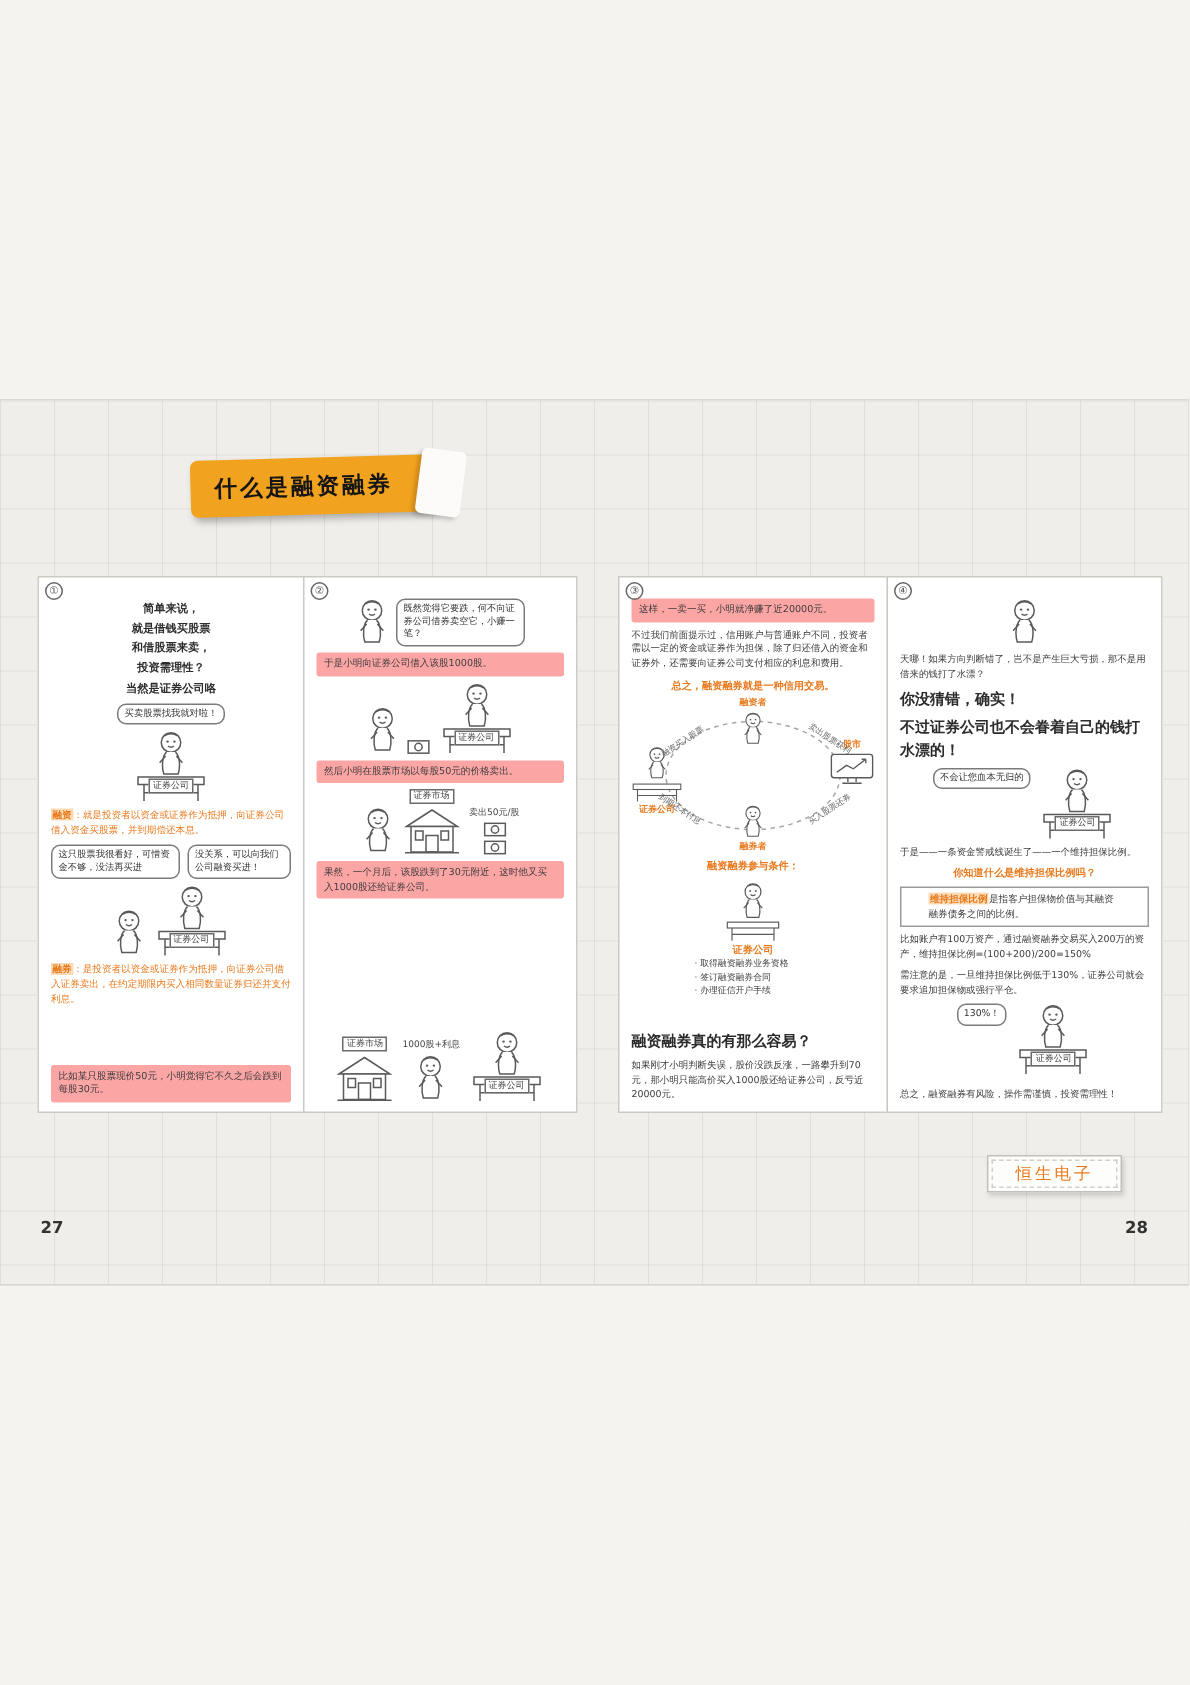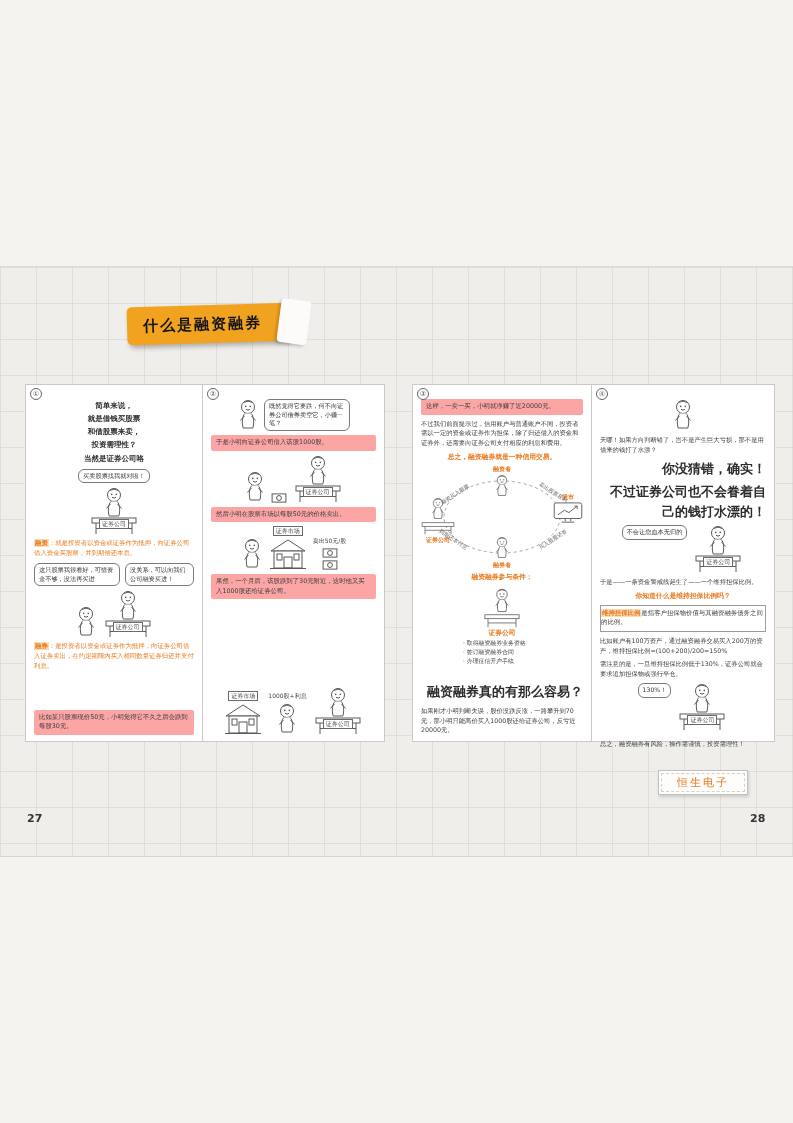--- a/index.html
+++ b/index.html
@@ -25,21 +25,21 @@
   .intro{font-size:7.5px;font-weight:bold;line-height:1.75;text-align:center;color:#2d2d2d;}
   .intro span{display:block;}
   .row{display:flex;align-items:flex-end;justify-content:center;gap:5px;}
   .row.top{align-items:flex-start;}
   .bubble{display:inline-block;border:1px solid #7a7a7a;border-radius:6px;background:#fff;
     padding:2px 4px;font-size:6.2px;line-height:1.4;color:#333;max-width:76px;}
   .gbox{background:#fca5a5;border-radius:2px;padding:3px 5px;font-size:6.4px;line-height:1.5;color:#3c3c3c;}
   .opara{margin:0;font-size:6.4px;line-height:1.55;color:#e87a1e;text-align:left;}
   .term{background:#fbdcb6;font-weight:bold;padding:0 1px;}
   .black-para{margin:0;font-size:6.3px;line-height:1.55;color:#3c3c3c;}
-  .bold-center{font-size:13px;font-weight:bold;text-align:right;color:#2c2c2c;line-height:1.5;}
+  .bold-center{font-size:10px;font-weight:bold;text-align:left;color:#2c2c2c;line-height:1.5;}
   .ocenter{font-size:6.8px;font-weight:bold;text-align:center;color:#e87a1e;}
   .label-box{border:1px solid #6a6a6a;background:#fff;font-size:6px;line-height:8px;
     padding:0 2px;white-space:nowrap;color:#444;}
   .olabel{color:#e87a1e;font-weight:bold;font-size:6px;line-height:8px;white-space:nowrap;text-align:center;}
   .tag{font-size:6px;color:#444;white-space:nowrap;}
   .sit{position:relative;width:52px;height:48px;flex:none;}
   .sit .p{position:absolute;left:50%;transform:translateX(-50%);top:0;width:22px;height:32px;}
   .sit .d{position:absolute;left:50%;transform:translateX(-50%);bottom:0;width:46px;height:18px;}
   .sit .label-box{position:absolute;left:50%;transform:translateX(-50%);bottom:6px;z-index:2;}
   .stand{width:22px;height:32px;flex:none;}
@@ -57,21 +57,21 @@
   .a-nw{left:18px;top:24px;transform:rotate(-33deg);}
   .a-ne{right:14px;top:22px;transform:rotate(33deg);}
   .a-sw{left:16px;bottom:24px;transform:rotate(33deg);}
   .a-se{right:14px;bottom:24px;transform:rotate(-33deg);}
   
   .cols{display:flex;gap:8px;justify-content:center;}
   .col{flex:1;max-width:78px;}
   .col .figwrap{height:42px;display:flex;align-items:flex-end;justify-content:center;}
   .col ul{list-style:none;margin:1px 0 0 0;padding:0;font-size:5.9px;line-height:1.55;color:#444;}
   .col li::before{content:"· ";}
-  .defbox{border:1px solid #9a9a9a;padding:3px 0;font-size:6.4px;line-height:1.5;color:#3c3c3c;}
+  .defbox{border:1px solid #9a9a9a;padding:3px 18px;font-size:6.4px;line-height:1.5;color:#3c3c3c;}
   .defbox .term2{color:#e87a1e;font-weight:bold;background:#fbdcb6;padding:0 1px;}
   
   .brand{position:absolute;left:658px;top:770px;width:88px;height:23px;background:#fdfdfb;
     border:1px solid #c2c0bb;box-shadow:1px 2px 3px rgba(0,0,0,.15);display:flex;align-items:center;
     justify-content:center;z-index:2;}
   .brand::before{content:"";position:absolute;inset:2px;border:1px dashed #d2d0ca;}
   .brand span{color:#e87a1e;font-weight:normal;font-size:11px;letter-spacing:2px;}
   .pageno{position:absolute;font-size:11px;font-weight:bold;color:#333;z-index:2;}
   .pn-left{left:27px;top:812px;} .pn-right{left:750px;top:812px;}
   .spacer{flex:1;}

